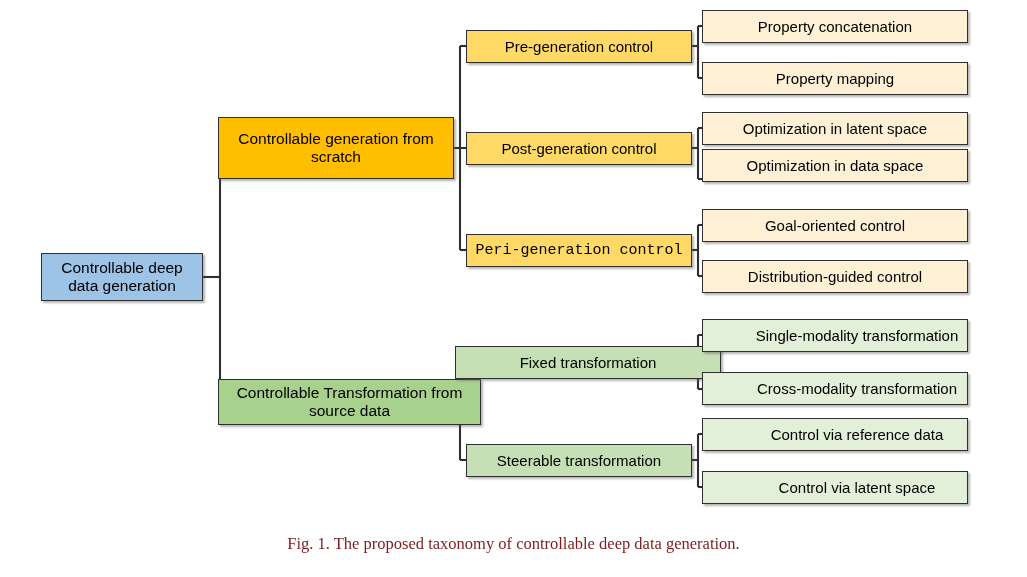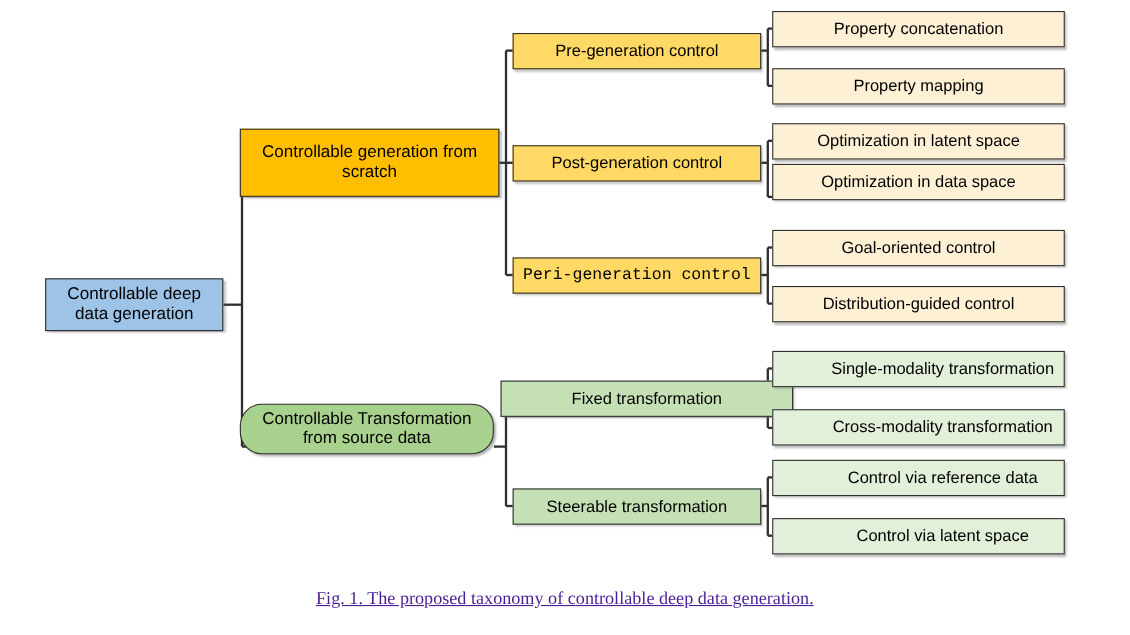--- a/index.html
+++ b/index.html
@@ -71,22 +71,21 @@
     padding-left: 44px;
   }
   #caption {
     position: absolute;
     left: 0;
     top: 534px;
     width: 1027px;
     text-align: center;
     font-family: "Liberation Serif", serif;
     font-size: 16.5px;
-    color: #4c1d95;
-    text-decoration: underline;
+    color: #7f1d1d;
   }
 </style>
 </head>
 <body>
 
 <div id="page">
 
   <svg id="connectors" viewBox="0 0 1027 520" xmlns="http://www.w3.org/2000/svg">
     <g fill="none" stroke="#2f2f2f" stroke-width="2.1" stroke-linecap="butt" stroke-linejoin="miter">
 
@@ -165,21 +164,21 @@
     <span>Optimization in data space</span>
   </div>
 
   <div class="node lvl-leaf-orange" style="left:702px; top:209px; width:266px; height:33px;">
     <span>Goal-oriented control</span>
   </div>
   <div class="node lvl-leaf-orange" style="left:702px; top:260px; width:266px; height:33px;">
     <span>Distribution-guided control</span>
   </div>
 
-  <div class="node lvl-cat-green" style="left:218px; top:367px; width:231px; height:46px;border-radius:20px;">
+  <div class="node lvl-cat-green" style="left:218px; top:379px; width:263px; height:46px;">
     <span>Controllable Transformation from source data</span>
   </div>
 
   <div class="node lvl-sub-green" style="left:455px; top:346px; width:266px; height:33px;">
     <span>Fixed transformation</span>
   </div>
   <div class="node lvl-sub-green" style="left:466px; top:444px; width:226px; height:33px;">
     <span>Steerable transformation</span>
   </div>
 

